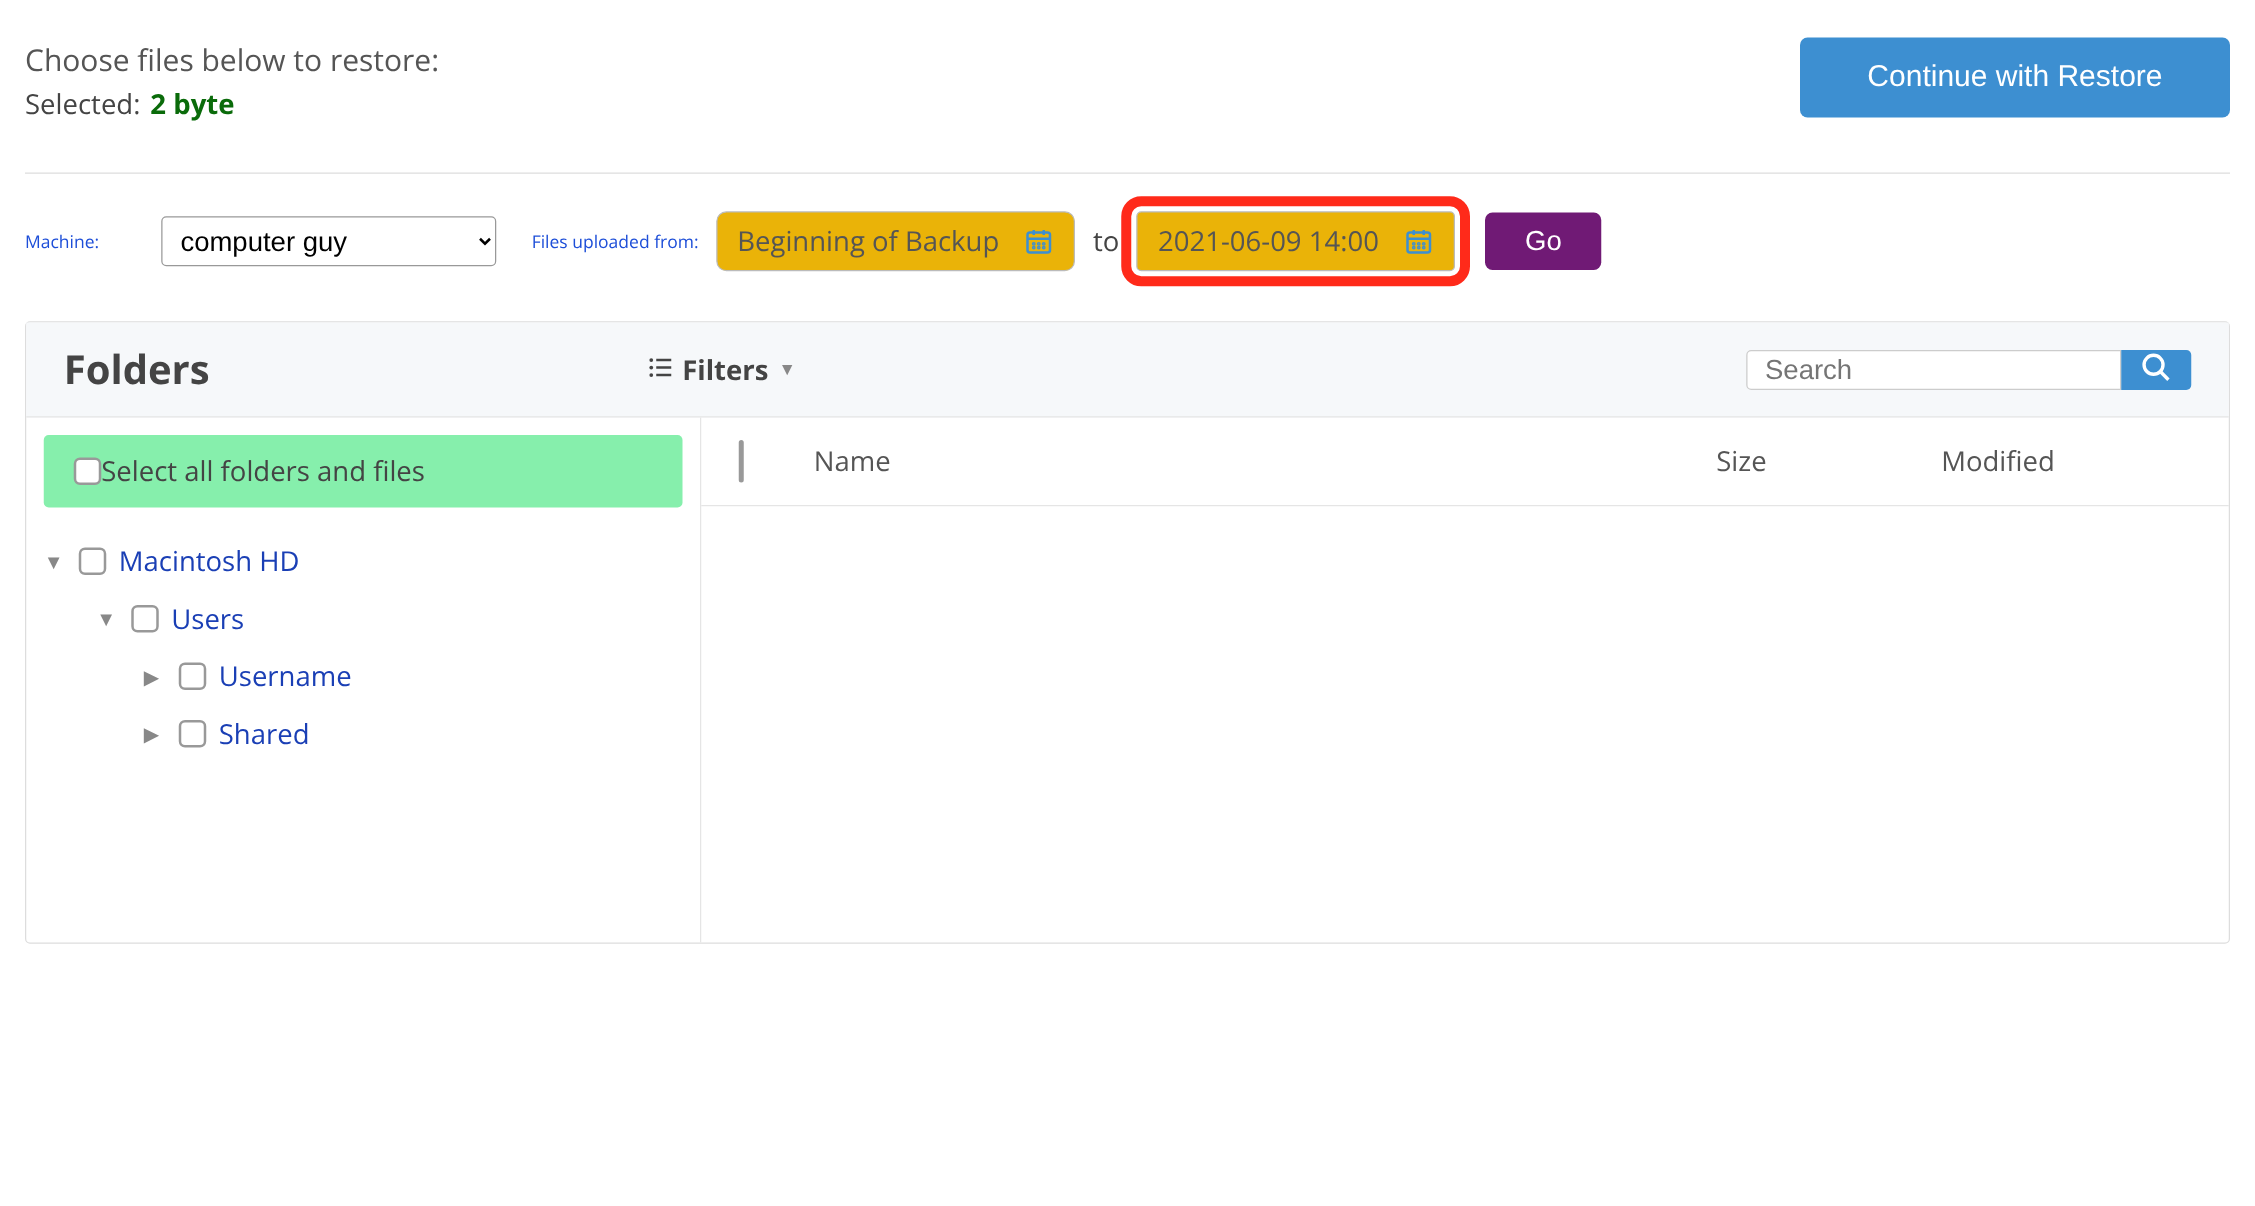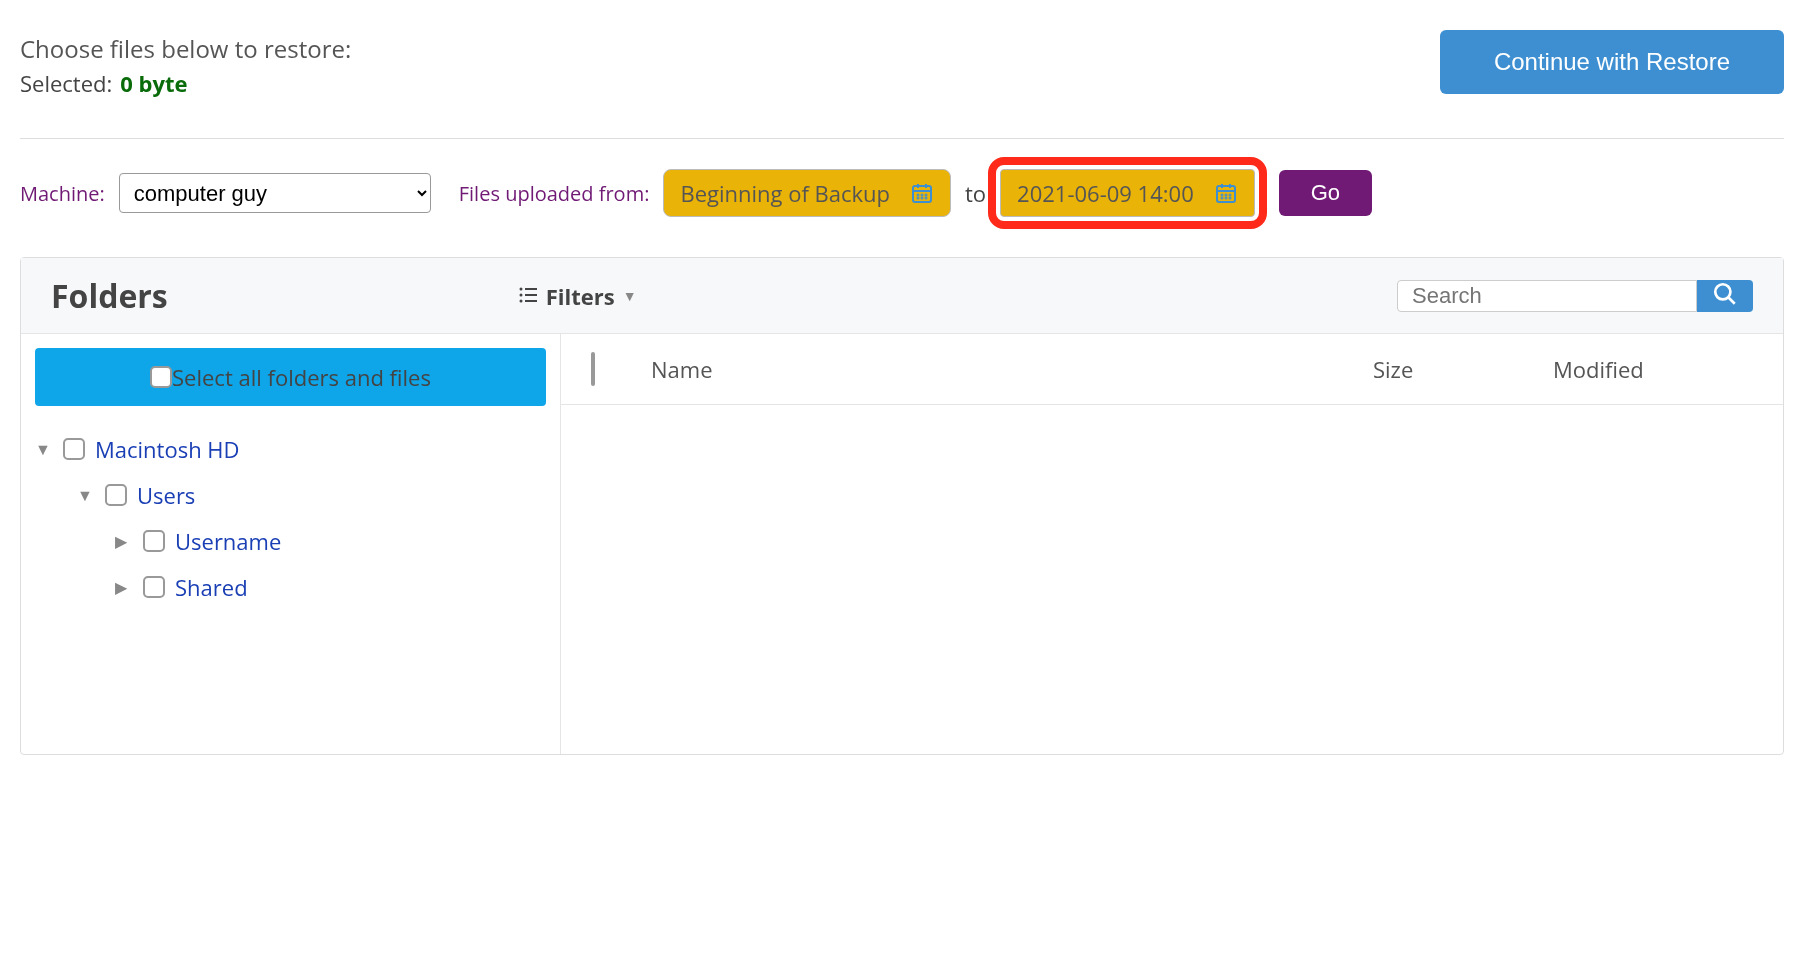--- a/index.html
+++ b/index.html
@@ -5,38 +5,38 @@
 * { box-sizing: border-box; margin: 0; padding: 0; }
 body { font-family: -apple-system, "Segoe UI", "Open Sans", sans-serif; font-size: 22px; color: #444; padding: 20px; width: 1804px; }
 .top-section { display: flex; justify-content: space-between; align-items: flex-start; padding: 10px 0 40px 0; }
 .instruction { color: #555; font-size: 24px; line-height: 1.6; }
 .selected-line { display: flex; align-items: center; gap: 8px; }
 .selected-value { color: #0a6b0a; font-weight: 700; }
 .btn-primary { background: #3d8fd1; color: #fff; border: none; border-radius: 6px; padding: 18px 54px; font-size: 24px; cursor: pointer; }
 .btn-go { background: #701a75; color: #fff; border: none; border-radius: 6px; padding: 10px 32px; font-size: 22px; cursor: pointer; }
 .divider { border-top: 1px solid #ddd; margin-bottom: 30px; }
 .filter-row { display: flex; align-items: center; gap: 14px; padding-bottom: 40px; }
-.filter-row label { color: #701a75; font-size: 20px; }
-select.machine { border: 1px solid #999; border-radius: 4px; padding: 6px 10px; font-size: 22px; width: 312px; background: #fff; height: 40px; }
+.filter-row label { color: #1d4ed8; font-size: 14px; }
+select.machine { border: 1px solid #999; border-radius: 4px; padding: 6px 10px; font-size: 22px; width: 268px; background: #fff; height: 40px; margin-left: 36px; }
 .date-input { display: flex; align-items: center; border: 1px solid #bbb; border-radius: 8px; padding: 8px 16px; font-size: 22px; color: #555; background: #eab308; gap: 20px; }
 .date-input.highlighted { outline: 8px solid #ff2a1a; outline-offset: 4px; border-radius: 4px; }
 .calendar-icon { width: 24px; height: 24px; display: inline-block; }
 .panel { border: 1px solid #ddd; border-radius: 4px; }
 .panel-header { display: flex; align-items: center; justify-content: space-between; background: #f6f8fa; border-bottom: 1px solid #e5e5e5; padding: 16px 30px; }
 .panel-header-left { display: flex; align-items: center; gap: 350px; }
 .folders-title { font-weight: 700; font-size: 32px; color: #444; }
 .filters-label { display: flex; align-items: center; gap: 8px; font-weight: 700; font-size: 22px; color: #444; }
 .filters-label .caret { font-size: 14px; color: #888; }
 .search-wrap { display: flex; align-items: stretch; }
 .search-input { border: 1px solid #ccc; border-radius: 4px 0 0 4px; padding: 2px 14px; font-size: 22px; width: 300px; }
 .search-btn { background: #3d8fd1; border: none; border-radius: 0 4px 4px 0; width: 56px; display: flex; align-items: center; justify-content: center; cursor: pointer; }
 .panel-body { display: flex; min-height: 420px; }
 .folders-col { width: 540px; border-right: 1px solid #e5e5e5; }
 .files-col { flex: 1; }
-.select-all-bar { background: #0ea5e9; padding: 14px 24px; margin: 14px 14px 20px 14px; border-radius: 4px; display: flex; align-items: center; gap: 0; font-size: 22px; color: #444; justify-content: center; }
+.select-all-bar { background: #86efac; padding: 14px 24px; margin: 14px 14px 20px 14px; border-radius: 4px; display: flex; align-items: center; gap: 0; font-size: 22px; color: #444; }
 .tree { padding: 0 14px 20px 14px; }
 .tree-row { display: flex; align-items: center; gap: 10px; padding: 8px 0; font-size: 22px; }
 .tree-row .expander { width: 18px; color: #888; font-size: 16px; cursor: pointer; }
 .tree-link { color: #1a3fb5; text-decoration: none; cursor: pointer; }
 .indent1 { padding-left: 42px; }
 .indent2 { padding-left: 80px; }
 .checkbox { width: 22px; height: 22px; border: 2px solid #999; border-radius: 5px; background: #fff; flex-shrink: 0; cursor: pointer; }
 .table-header { display: flex; padding: 20px 30px; color: #555; font-size: 22px; border-bottom: 1px solid #e5e5e5; }
 .col-check { width: 60px; }
 .col-name { flex: 1; }
@@ -45,21 +45,21 @@
 .list-icon { display: inline-block; }
 </style>
 </head>
 <body>
 
 <div class="top-section">
   <div>
     <div class="instruction">Choose files below to restore:</div>
     <div class="selected-line">
       <span>Selected:</span>
-      <span class="selected-value">0 byte</span>
+      <span class="selected-value">2 byte</span>
     </div>
   </div>
   <button class="btn-primary">Continue with Restore</button>
 </div>
 
 <div class="divider"></div>
 
 <div class="filter-row">
   <label>Machine:</label>
   <select class="machine">

